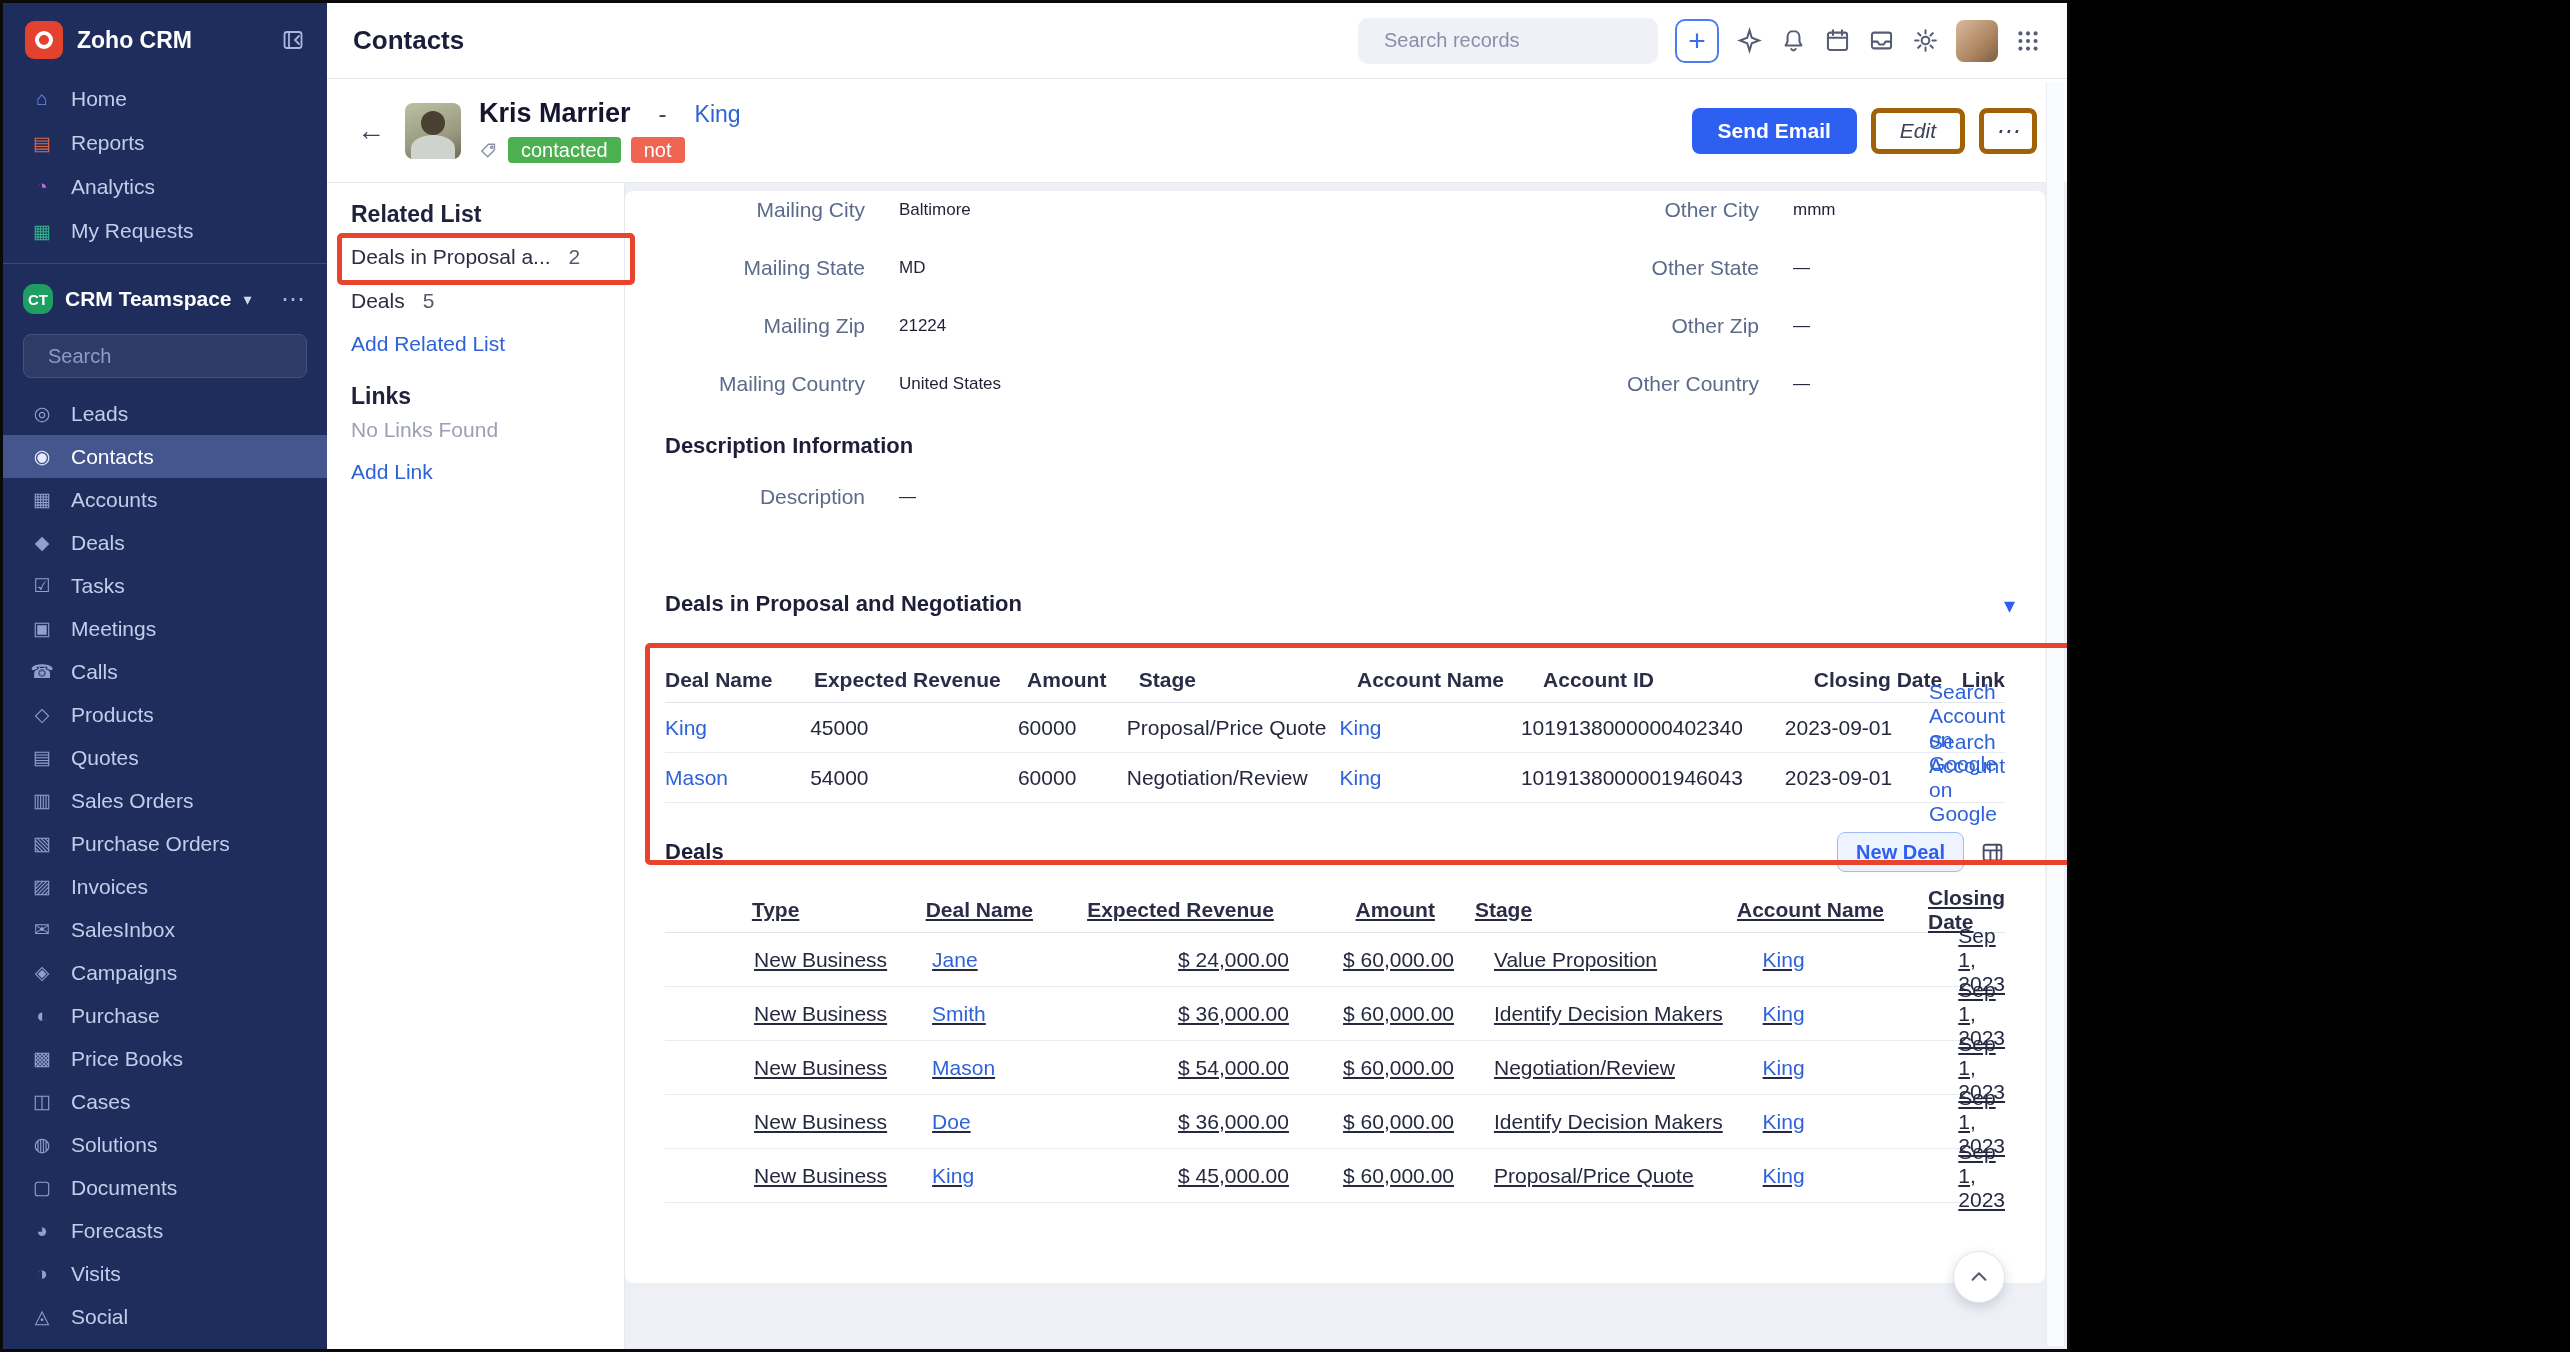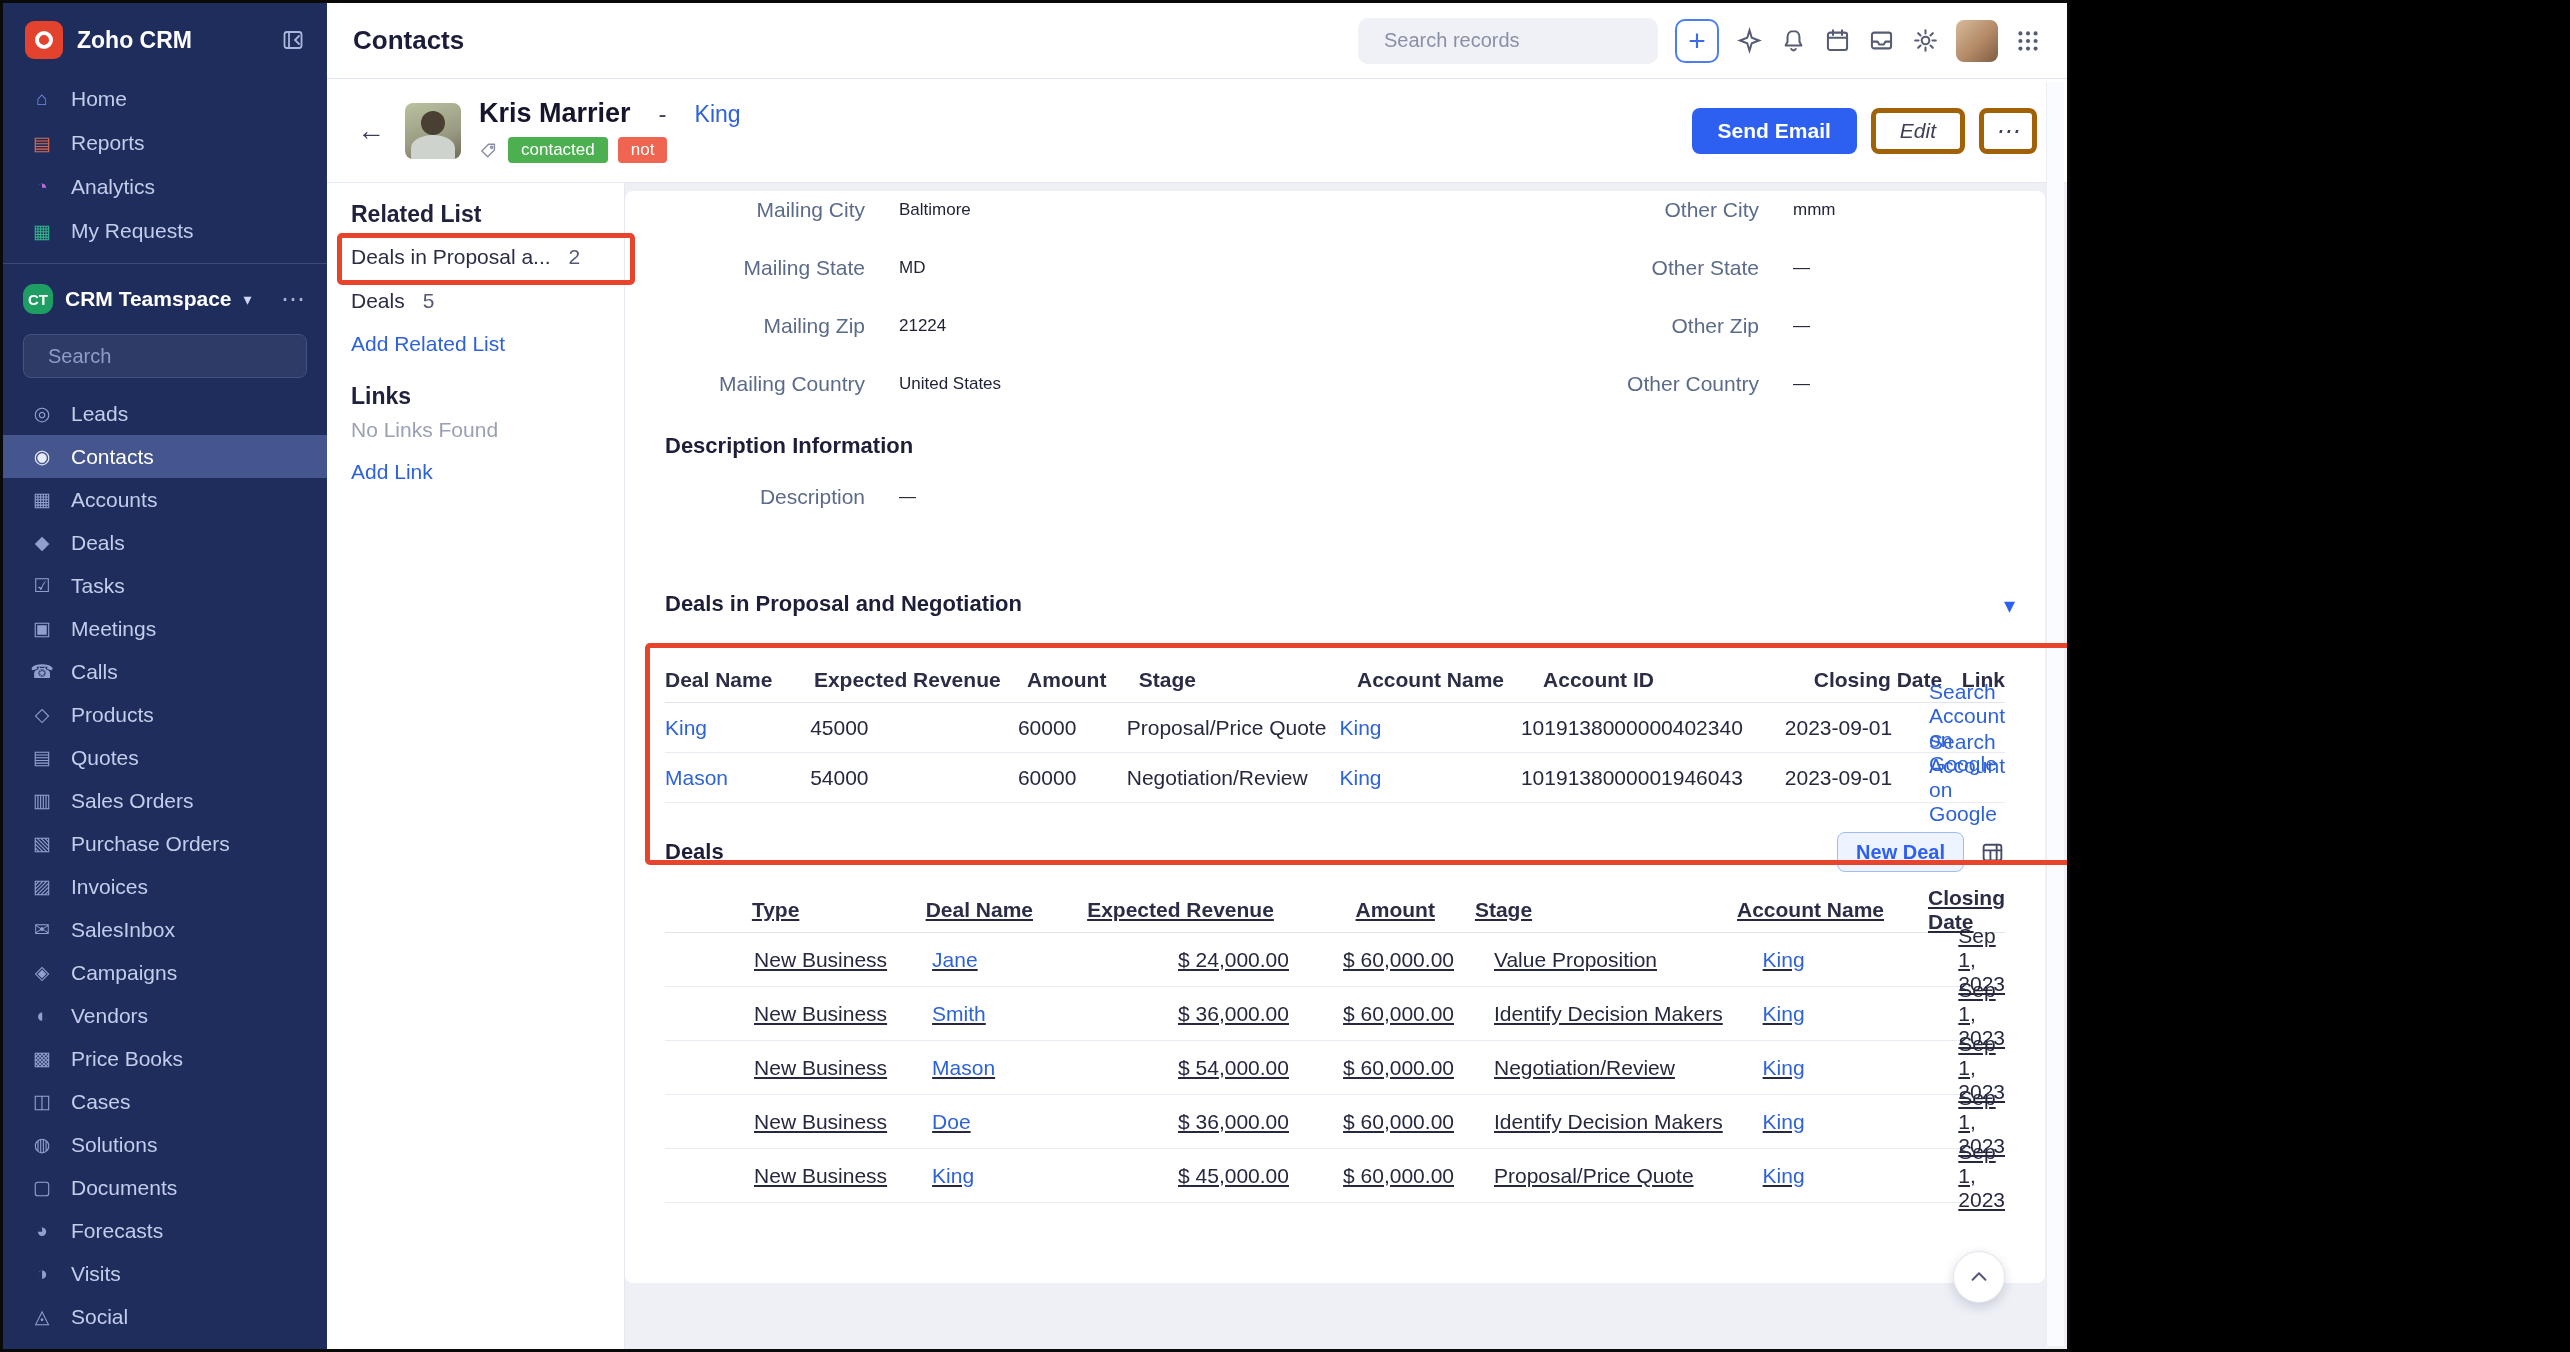--- a/index.html
+++ b/index.html
@@ -65,21 +65,21 @@
                   border-radius:50%; background:#4a3f33; }
   .photo:after { content:""; position:absolute; left:6px; top:32px; width:44px; height:26px;
                  border-radius:50% 50% 0 0; background:#cfd3cd; }
   .rh-text { margin-left:18px; }
   .rh-name-row { display:flex; align-items:baseline; gap:28px; }
   .rh-name { font-size:27px; font-weight:700; color:#15162e; }
   .rh-sep { font-size:24px; color:#3b3f58; }
   .rh-account { font-size:23px; color:#2e62d9; cursor:pointer; }
   .rh-tags { display:flex; align-items:center; gap:10px; margin-top:8px; }
   .tag-ic { color:#8a8fa5; display:flex; }
-  .tag { height:26px; border-radius:4px; padding:0 13px; color:#fff; font-size:17px;
+  .tag { height:26px; border-radius:4px; padding:0 13px; color:#fff; font-size:20px;
          display:flex; align-items:center; cursor:pointer; }
   .tag-green { background:#4caf50; }
   .tag-red { background:#f06552; }
   .rh-buttons { margin-left:auto; display:flex; gap:14px; }
   .btn { height:46px; border-radius:8px; font-size:21px; display:flex; align-items:center;
          justify-content:center; cursor:pointer; font-family:inherit; }
   .btn-primary { background:#2d5ff1; color:#fff; padding:0 26px; font-weight:600; border:none; }
   .btn-plain { background:#fff; color:#3c3f55; border:5px solid #a16207; padding:0 24px;font-style:italic; }
   .btn-more { width:56px; font-size:24px; letter-spacing:2px; }
 
@@ -284,21 +284,21 @@
           <span class="lbl">SalesInbox</span>
         </div>
 
         <div class="sb-item">
           <span class="ic">◈</span>
           <span class="lbl">Campaigns</span>
         </div>
 
         <div class="sb-item">
           <span class="ic">◐</span>
-          <span class="lbl">Vendors</span>
+          <span class="lbl">Purchase</span>
         </div>
 
         <div class="sb-item">
           <span class="ic">▩</span>
           <span class="lbl">Price Books</span>
         </div>
 
         <div class="sb-item">
           <span class="ic">◫</span>
           <span class="lbl">Cases</span>

